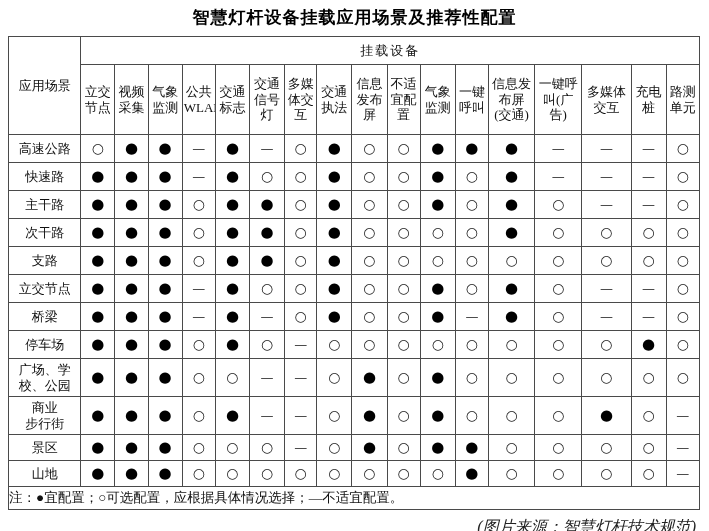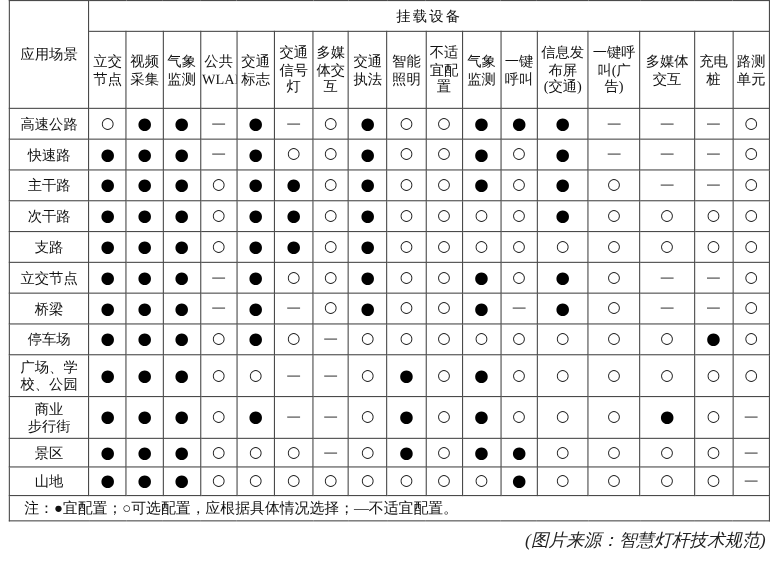--- a/index.html
+++ b/index.html
@@ -47,38 +47,39 @@
     white-space: pre-line;
     padding: 1px 3px;
   }
   td.sym { font-family: "DejaVu Sans", sans-serif; }
   td.sym.filled { font-size: 15px; color: #000; }
   td.sym.open   { font-size: 14px; color: #222; }
   td.sym.dash   { font-size: 13px; color: #333; }
   tr.note-row td {
     text-align: left;
     font-size: 13.5px;
-    padding: 3px 13px;
+    padding: 3px 0;
     height: 23px;
     white-space: nowrap;
   }
   .source-line {
     width: 700px;
     text-align: right;
     font-size: 16px;
     color: #222;
     margin-top: 7px;
     padding-right: 4px;
     font-style: italic;
   }
 </style>
 </head>
 <body>
 
 <div class="page">
+  <div class="title">智慧灯杆设备挂载应用场景及推荐性配置</div>
 
   <table class="config">
     <colgroup id="cols">
         <col style="width: 72px;">
         <col style="width: 34px;">
         <col style="width: 33px;">
         <col style="width: 34px;">
         <col style="width: 33px;">
         <col style="width: 34px;">
         <col style="width: 35px;">
@@ -101,21 +102,21 @@
       </tr>
       <tr class="device-cols-row" id="device-cols-row">
           <th>立交节点</th>
           <th>视频采集</th>
           <th>气象监测</th>
           <th>公共WLAN</th>
           <th>交通标志</th>
           <th>交通信号灯</th>
           <th>多媒体交互</th>
           <th>交通执法</th>
-          <th>智能照明</th>
+          <th>信息发布屏</th>
           <th>不适宜配置</th>
           <th>气象监测</th>
           <th>一键呼叫</th>
           <th>信息发布屏(交通)</th>
           <th>一键呼叫(广告)</th>
           <th>多媒体交互</th>
           <th>充电桩</th>
           <th>路测单元</th>
         </tr>
     </thead>

